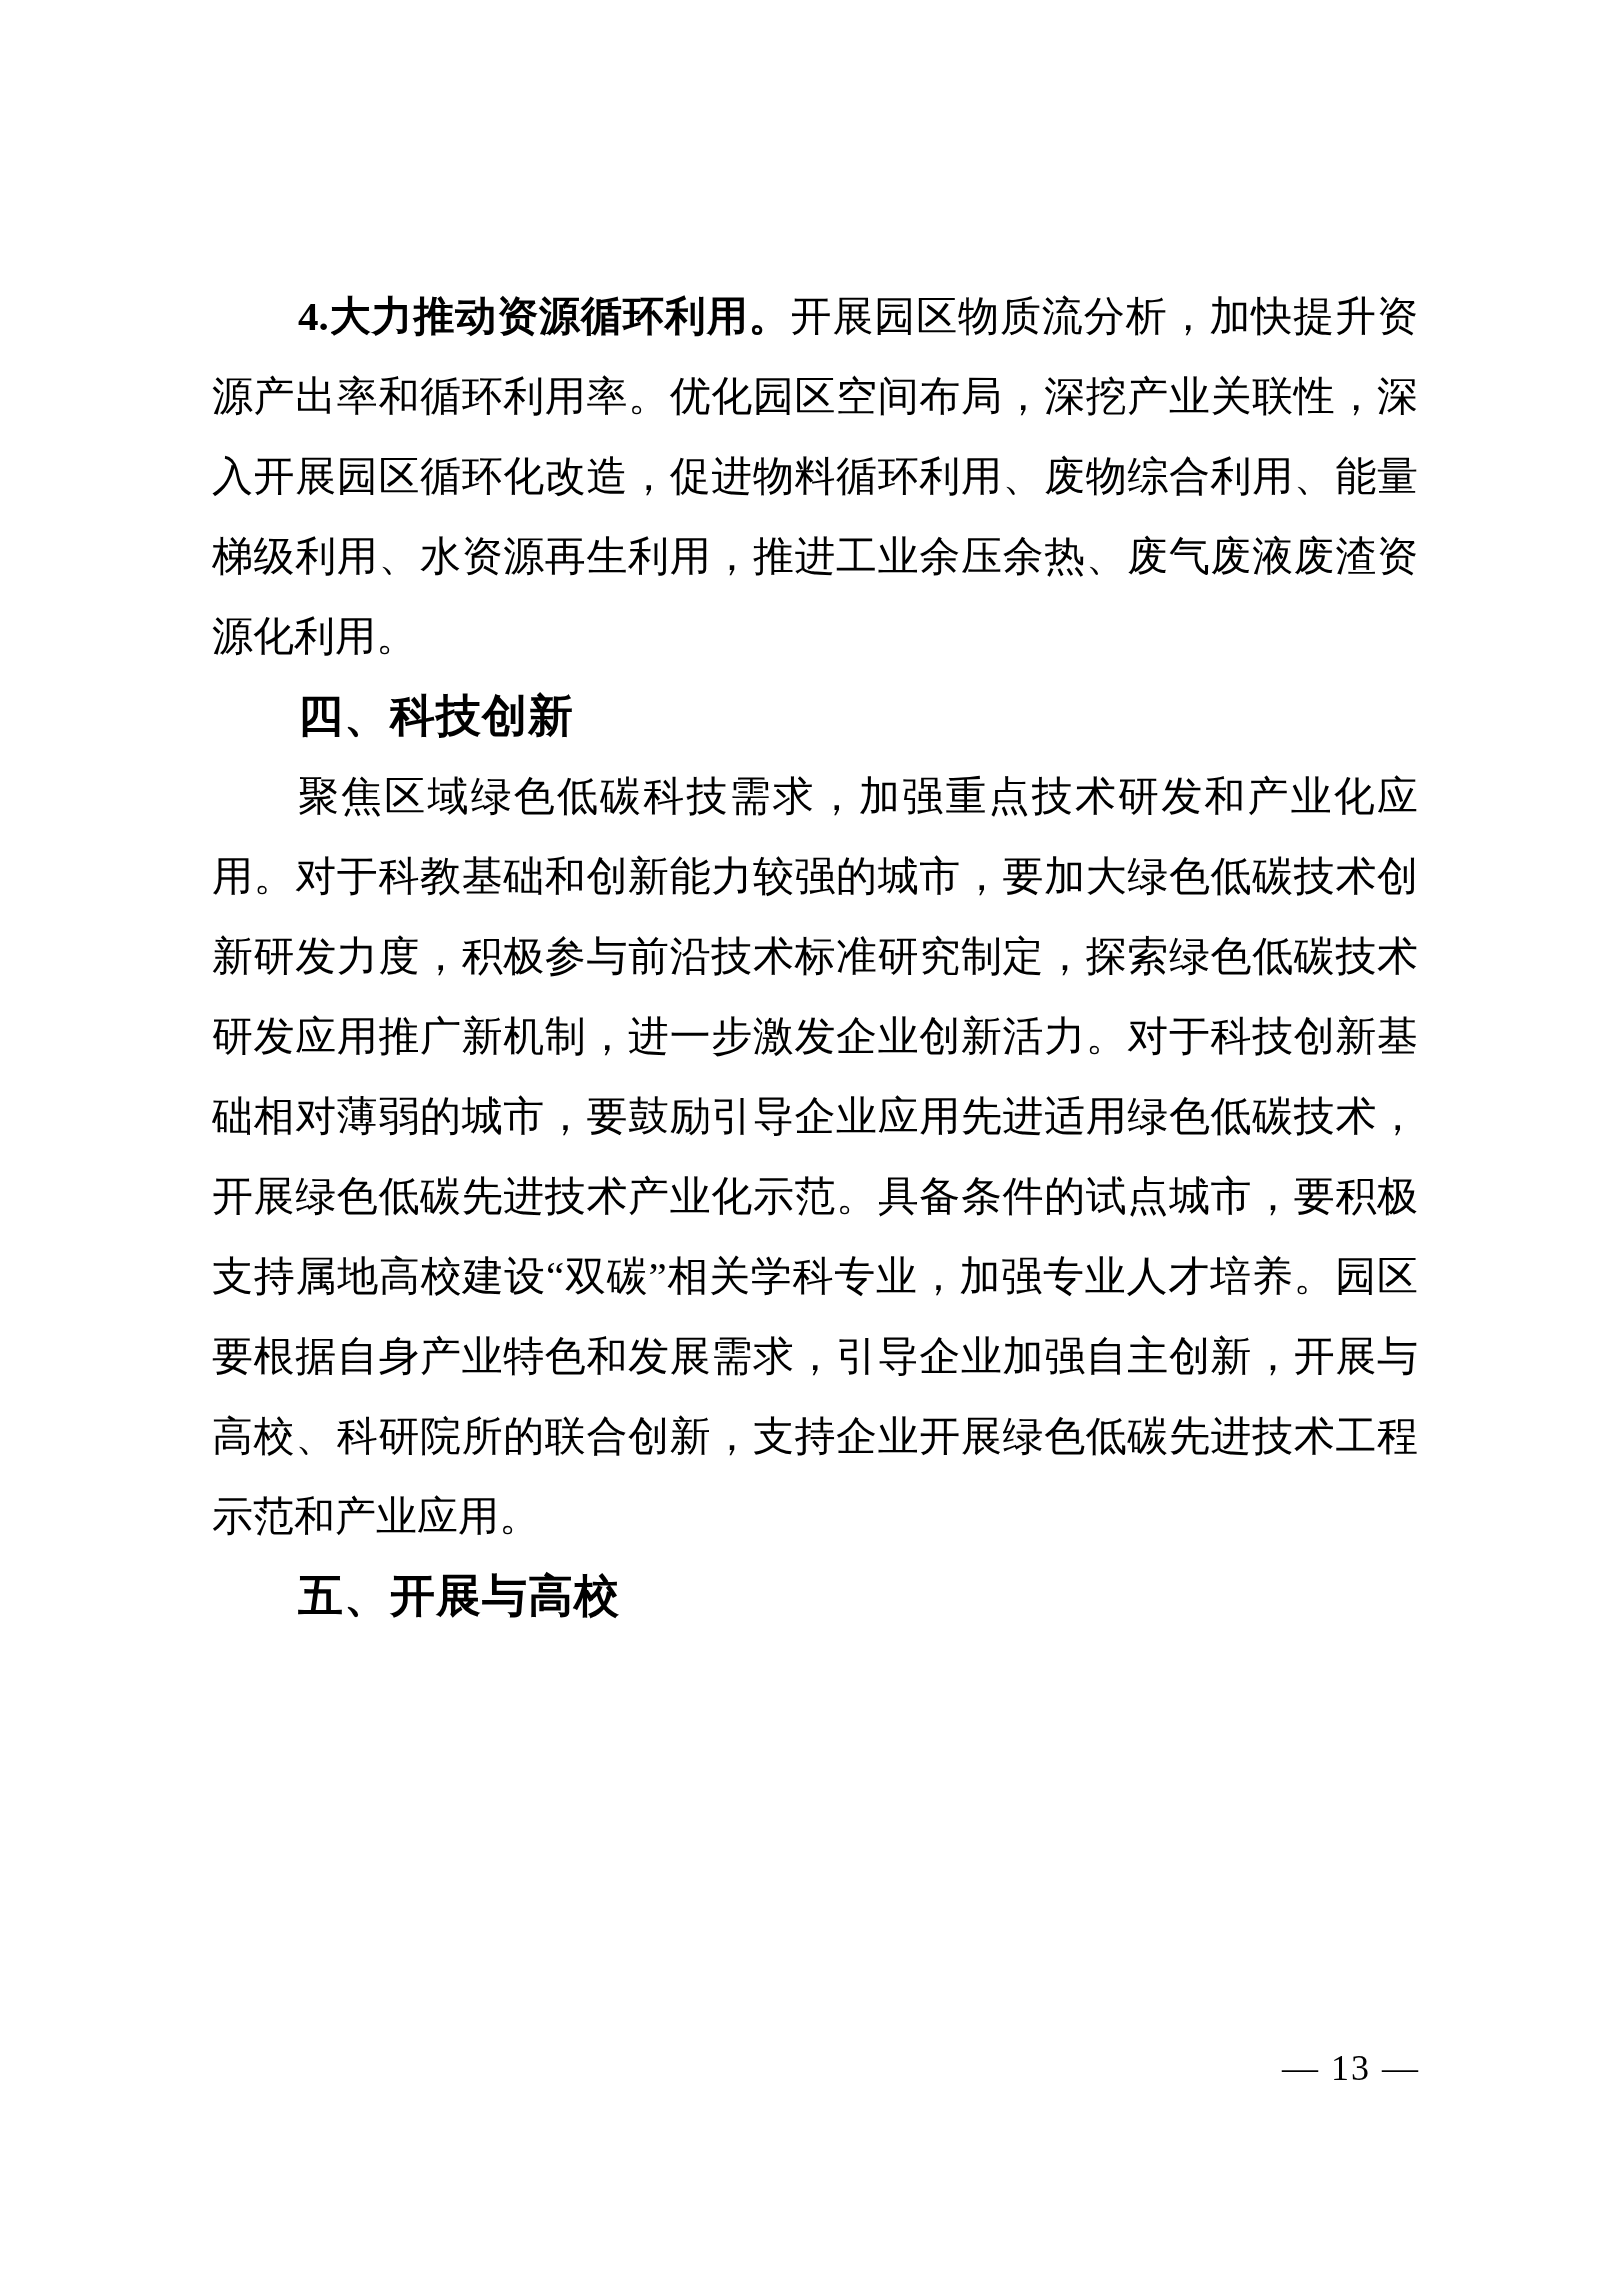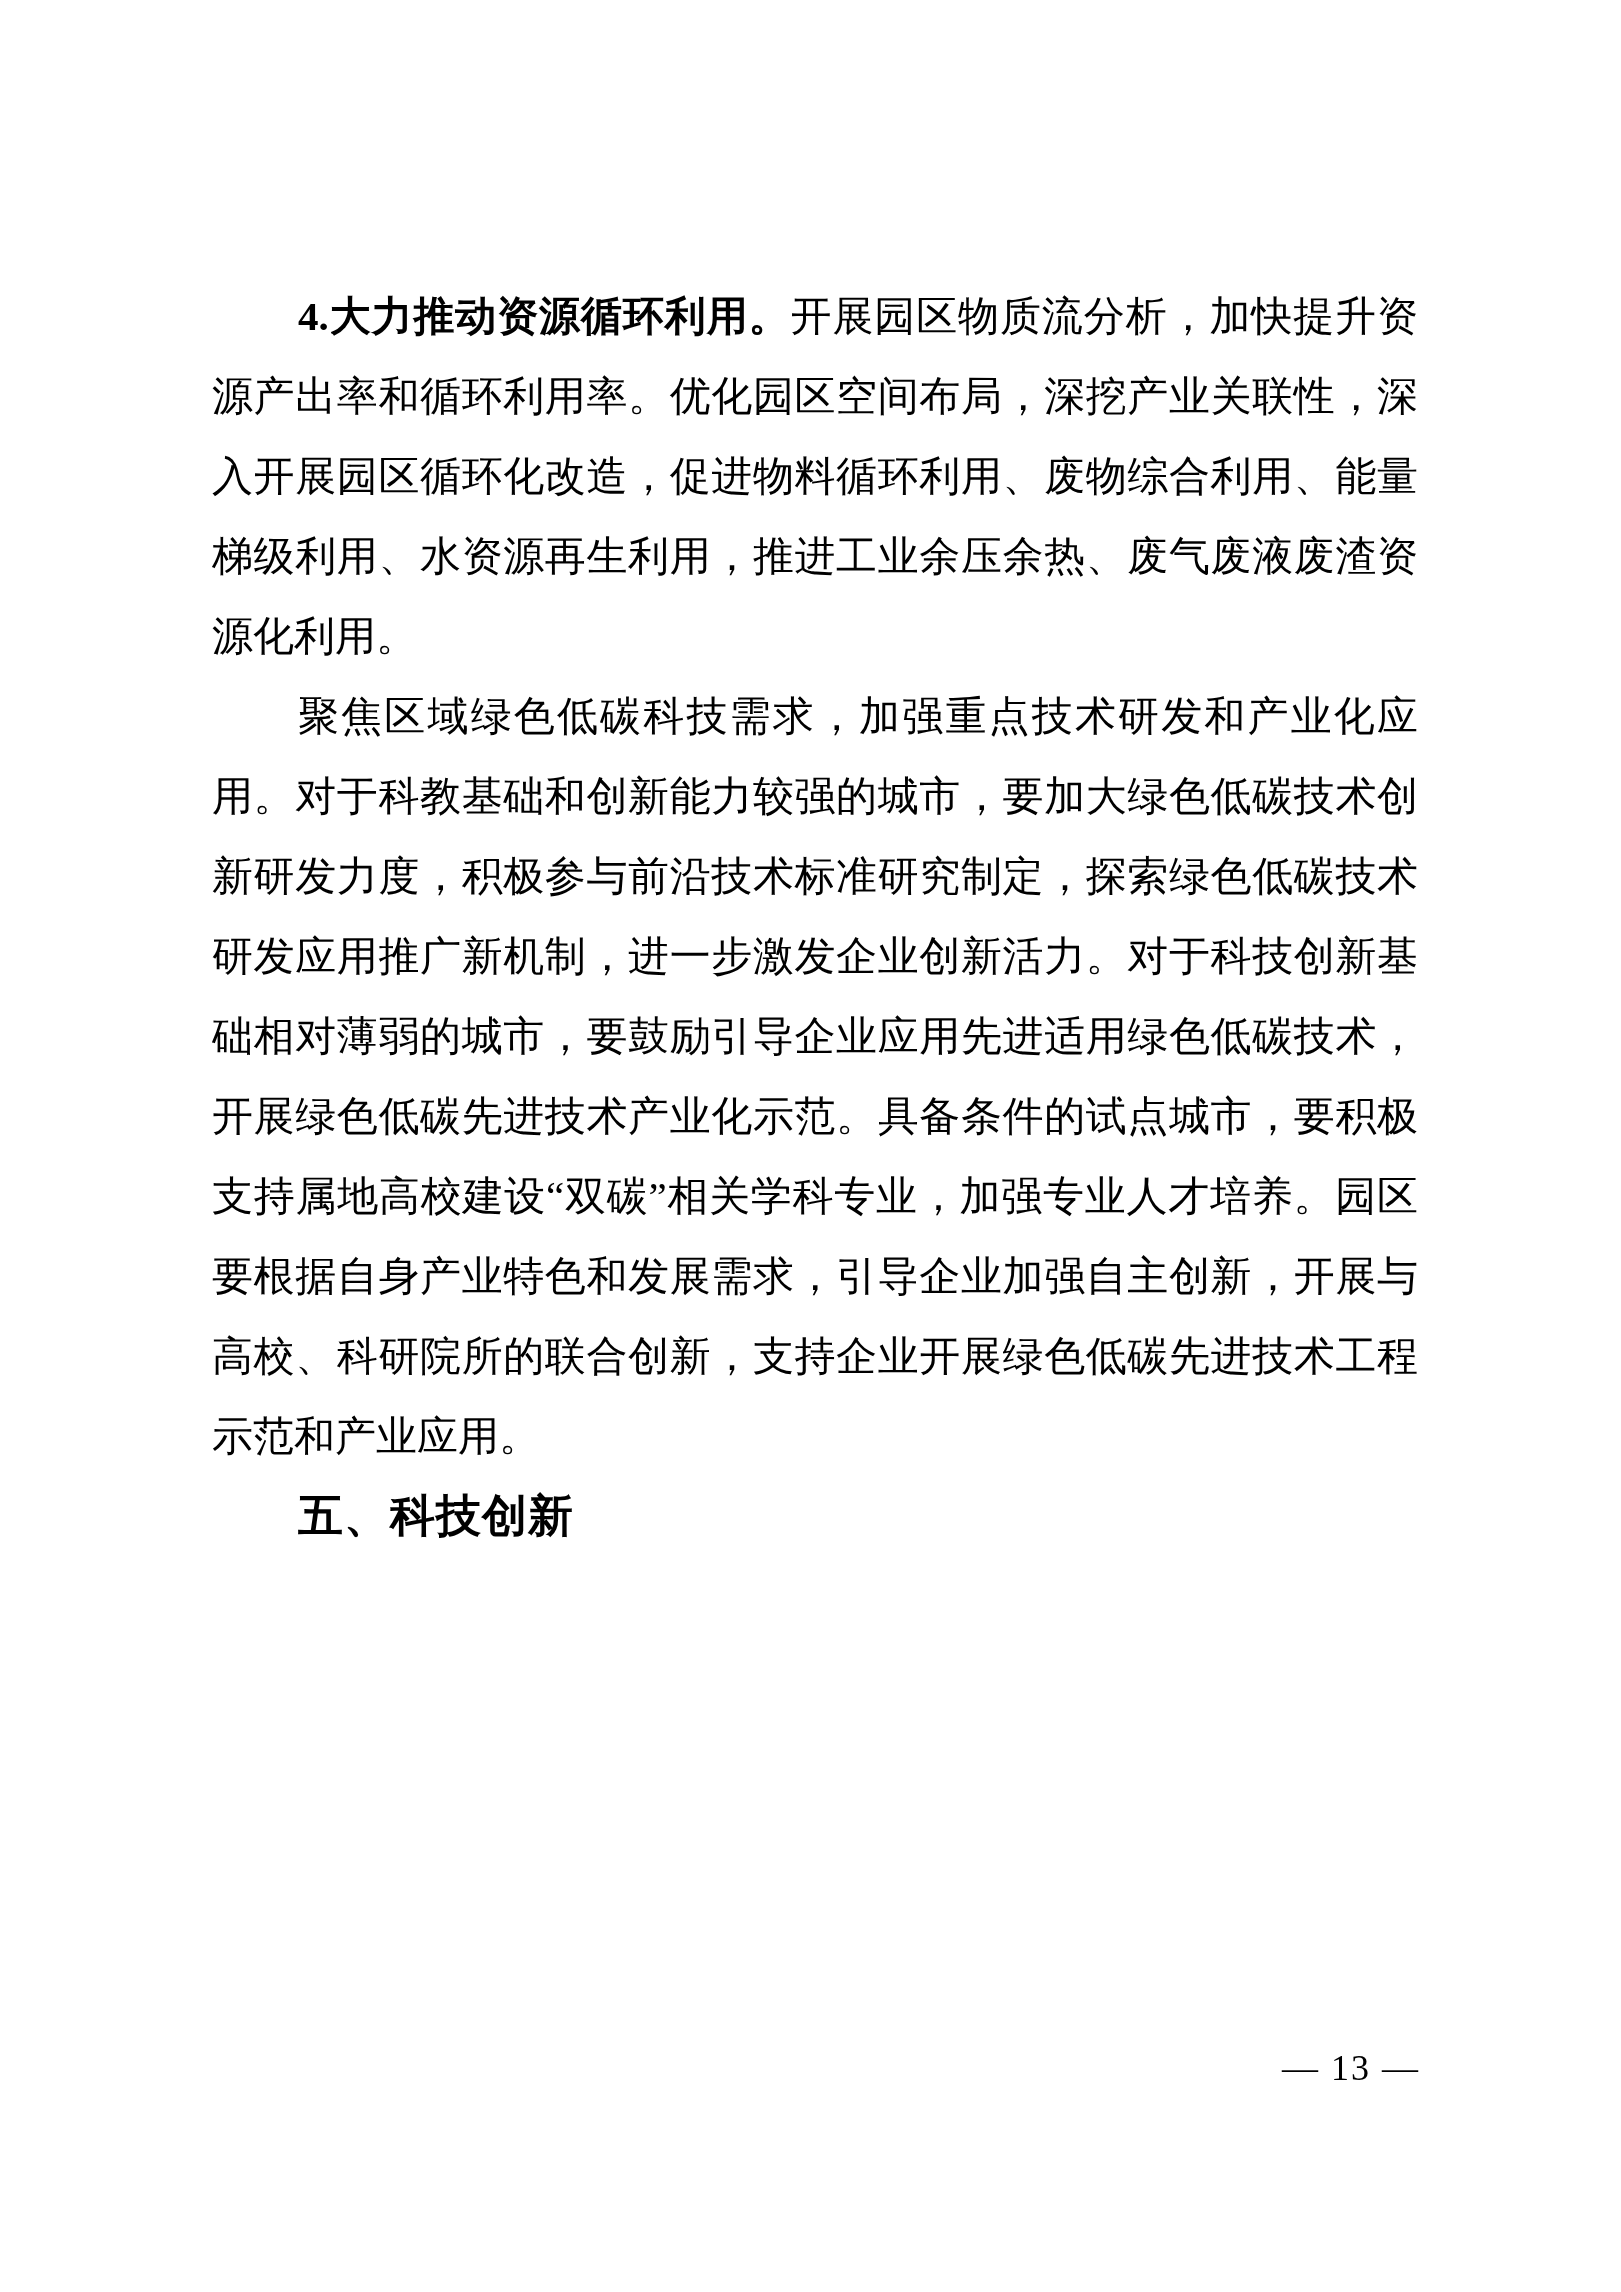--- a/index.html
+++ b/index.html
@@ -58,22 +58,23 @@
 </style>
 </head>
 <body>
 
 <div class="page">
   <div class="content">
 
     <p class="para"><span class="lead">4.大力推动资源循环利用。</span><span>开展园区物质流分析，加快提升资源产出率和循环利用率。优化园区空间布局，深挖产业关联性，深入开展园区循环化改造，促进物料循环利用、废物综合利用、能量梯级利用、水资源再生利用，推进工业余压余热、废气废液废渣资源化利用。</span></p>
 
 
+    <h2 class="section-heading">四、科技创新</h2>
 
     <p class="para"><span>聚焦区域绿色低碳科技需求，加强重点技术研发和产业化应用。对于科教基础和创新能力较强的城市，要加大绿色低碳技术创新研发力度，积极参与前沿技术标准研究制定，探索绿色低碳技术研发应用推广新机制，进一步激发企业创新活力。对于科技创新基础相对薄弱的城市，要鼓励引导企业应用先进适用绿色低碳技术，开展绿色低碳先进技术产业化示范。具备条件的试点城市，要积极支持属地高校建设“双碳”相关学科专业，加强专业人才培养。园区要根据自身产业特色和发展需求，引导企业加强自主创新，开展与高校、科研院所的联合创新，支持企业开展绿色低碳先进技术工程示范和产业应用。</span></p>
 
-    <h2 class="section-heading">五、科技创新</h2>
+    <h2 class="section-heading">五、开展与高校</h2>
 
   </div>
 
   <div class="page-number">— 13 —</div>
 </div>
 
 
 </body></html>

